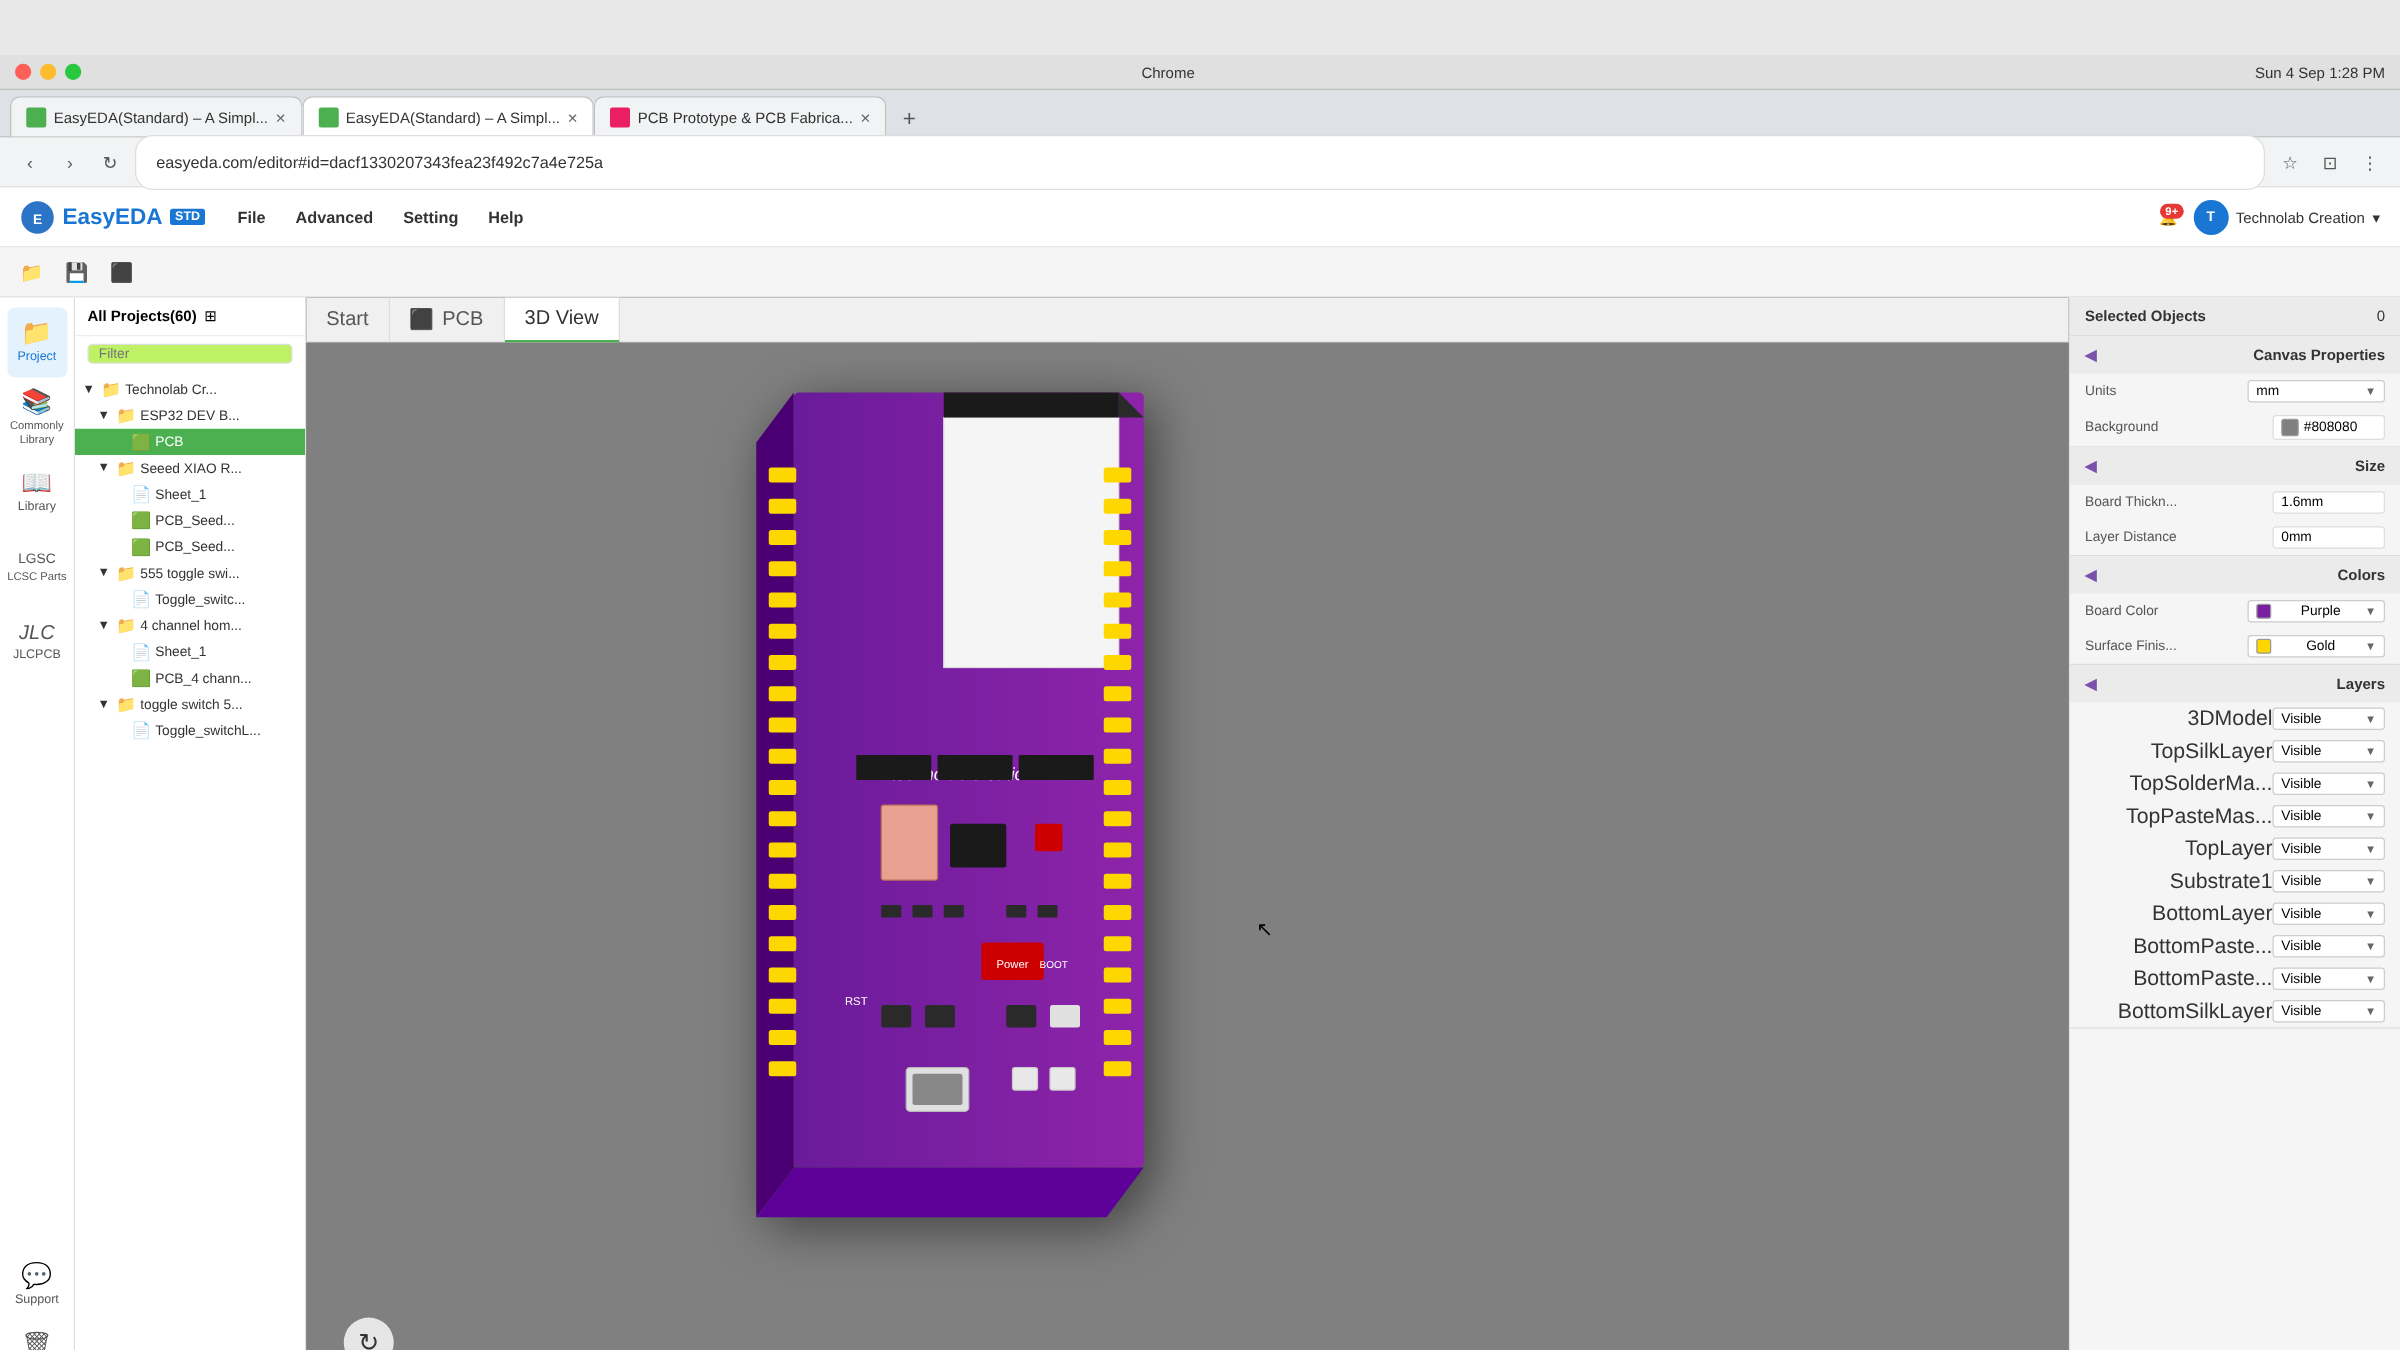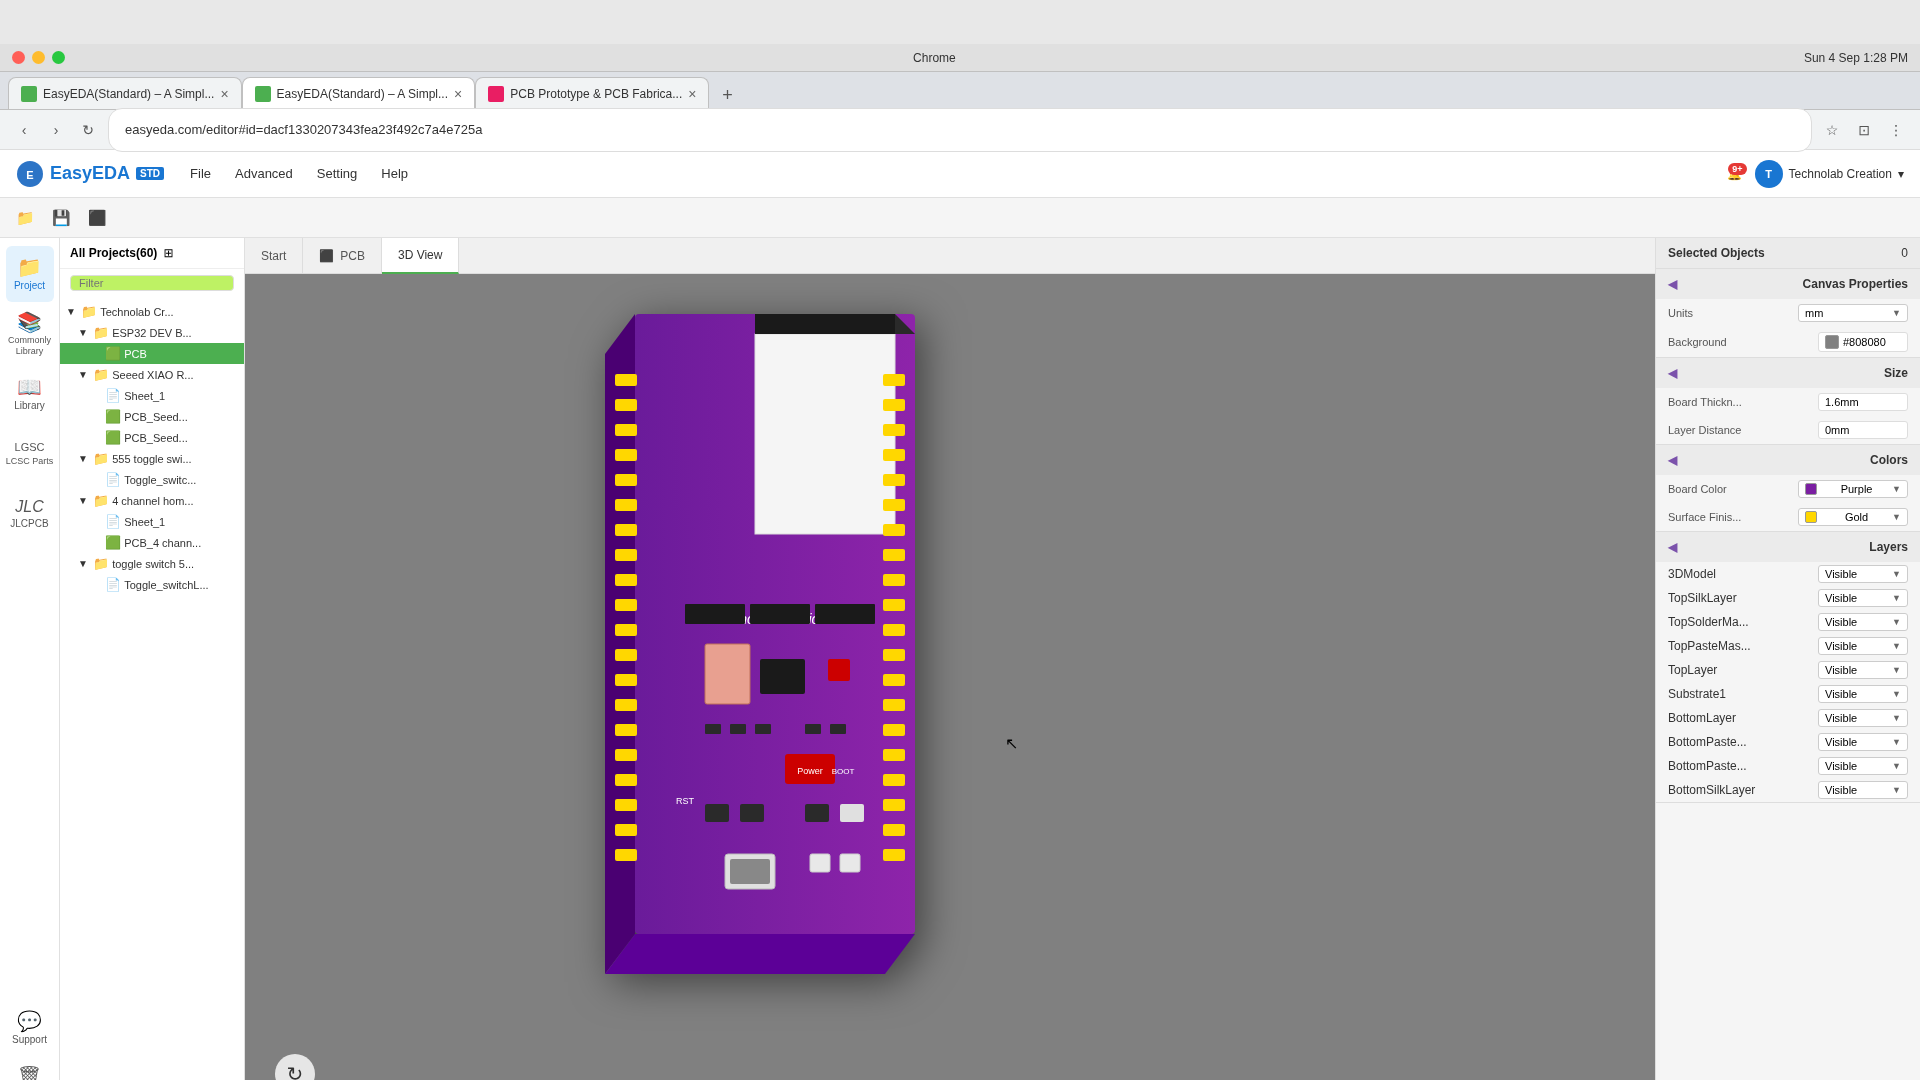--- a/index.html
+++ b/index.html
@@ -48,21 +48,21 @@
     }
     .addr-right { display: flex; gap: 8px; align-items: center; }
 
     
     .app-header {
       height: 48px; background: #fff; display: flex; align-items: center; padding: 0 16px; gap: 16px;
       border-bottom: 1px solid #e0e0e0;
     }
     .easyeda-logo { display: flex; align-items: center; gap: 6px; font-weight: 700; font-size: 18px; color: #1976d2; }
     .logo-std { font-size: 10px; background: #1976d2; color: #fff; padding: 1px 4px; border-radius: 2px; font-weight: 600; }
-    .app-menu { display: flex; gap: 4px; }
+    .app-menu { display: flex; gap: 4px; font-weight: bold; }
     .app-menu-item { padding: 4px 10px; font-size: 13px; color: #333; cursor: pointer; border-radius: 4px; }
     .app-header-right { margin-left: auto; display: flex; align-items: center; gap: 12px; }
     .notification-btn { position: relative; cursor: pointer; }
     .notif-badge { position: absolute; top: -4px; right: -4px; background: #e53935; color: #fff; border-radius: 8px; font-size: 9px; padding: 1px 4px; font-weight: 700; }
     .user-info { display: flex; align-items: center; gap: 6px; font-size: 12px; color: #333; cursor: pointer; }
     .user-avatar { width: 28px; height: 28px; border-radius: 50%; background: #1976d2; display: flex; align-items: center; justify-content: center; color: #fff; font-weight: 700; font-size: 11px; }
 
     
     .toolbar {
       height: 40px; background: #f5f5f5; display: flex; align-items: center; padding: 0 12px; gap: 8px;
@@ -99,21 +99,21 @@
     .tree-item {
       display: flex; align-items: center; padding: 3px 6px; cursor: pointer; white-space: nowrap;
       overflow: hidden; text-overflow: ellipsis; font-size: 11px; color: #333; gap: 3px;
     }
     .tree-item.active { background: #4caf50; color: #fff; }
     .tree-arrow { font-size: 10px; width: 12px; flex-shrink: 0; }
     .tree-icon { font-size: 13px; flex-shrink: 0; }
     .tree-label { overflow: hidden; text-overflow: ellipsis; }
     .editor-tab {
       height: 36px; padding: 0 16px; display: flex; align-items: center; gap: 6px; cursor: pointer;
-      border-right: 1px solid #ddd; font-size: 12px; color: #555;
+      border-right: 1px solid #ddd; font-size: 16px; color: #555;
     }
     .editor-tab.active { background: #fff; color: #333; font-weight: 500; border-bottom: 2px solid #4caf50; }
 
     
     .content-area { flex: 1; position: relative; background: #808080; overflow: hidden; }
     .tab-bar-rel {
       height: 36px; background: #f0f0f0; display: flex; align-items: center; border-bottom: 1px solid #ddd;
     }
     .canvas-area { width: 100%; height: calc(100% - 36px); background: #808080; position: relative; display: flex; align-items: center; justify-content: center; }
 
@@ -145,21 +145,21 @@
     
     .fake-select {
       display: flex; align-items: center; justify-content: space-between;
       background: #fff; border: 1px solid #ccc; border-radius: 3px;
       padding: 2px 6px; min-width: 110px; font-size: 11px; cursor: pointer;
     }
     .fake-select .arrow { font-size: 9px; color: #666; }
 
     
     .layer-row { display: flex; align-items: center; justify-content: space-between; padding: 3px 12px; }
-    .layer-name { font-size: 12px; color: #333; flex: 1; }
+    .layer-name { font-size: 17px; color: #333; flex: 1; text-align: right; }
 
     
     .right-panel::-webkit-scrollbar { width: 6px; }
     .right-panel::-webkit-scrollbar-track { background: #f0f0f0; }
     .right-panel::-webkit-scrollbar-thumb { background: #bbb; border-radius: 3px; }
   </style>
 </head>
 <body>
 
 <div class="mac-titlebar">

